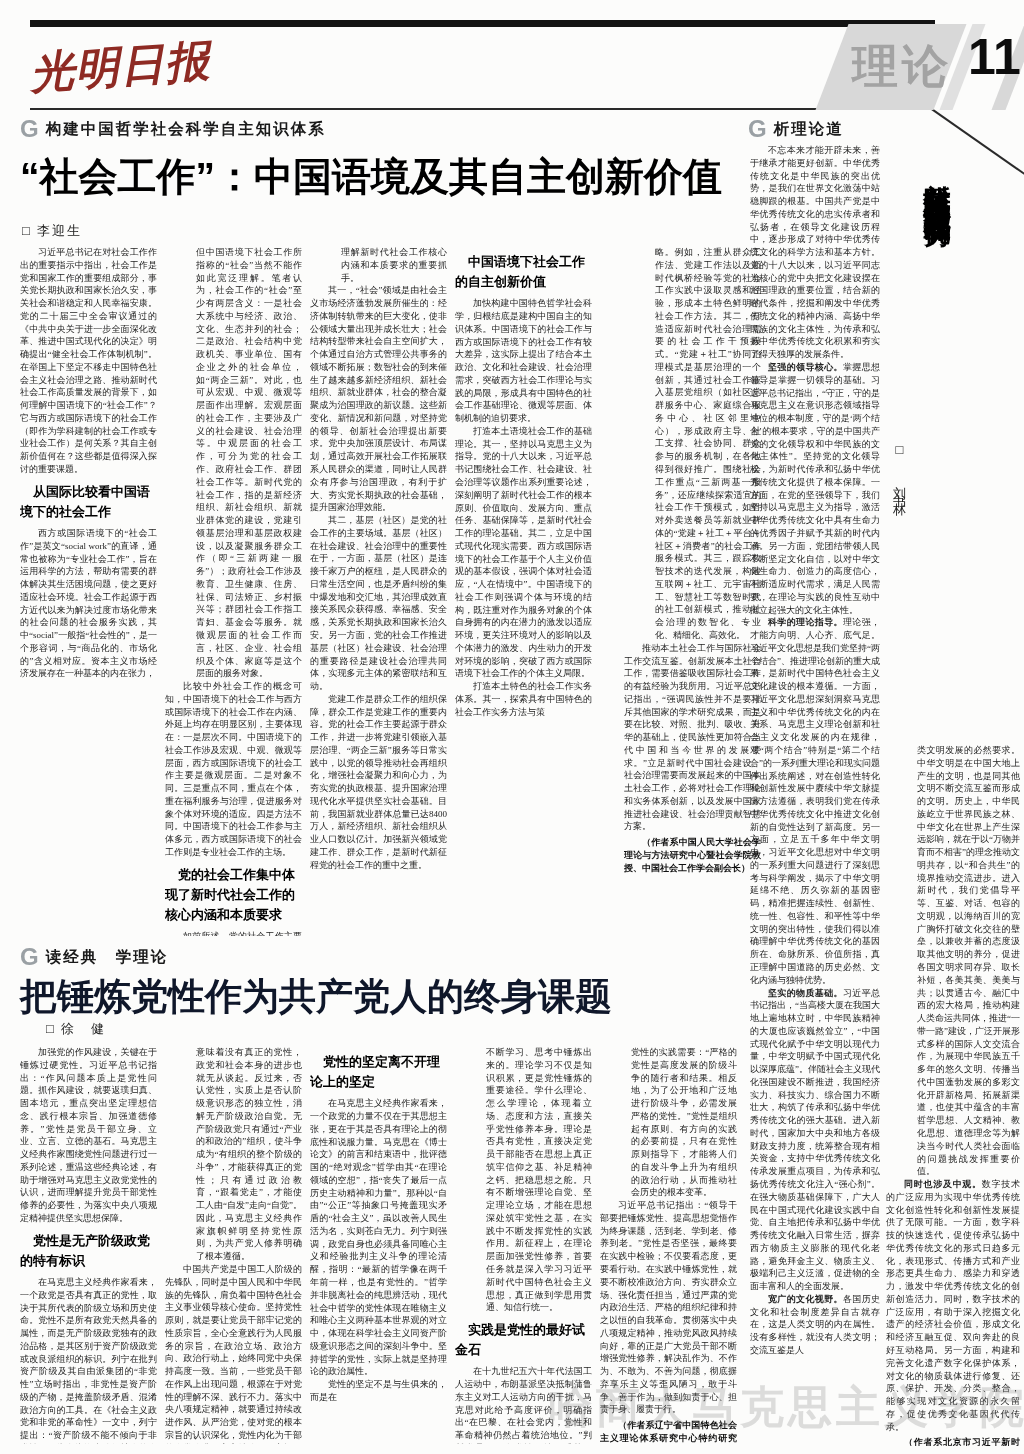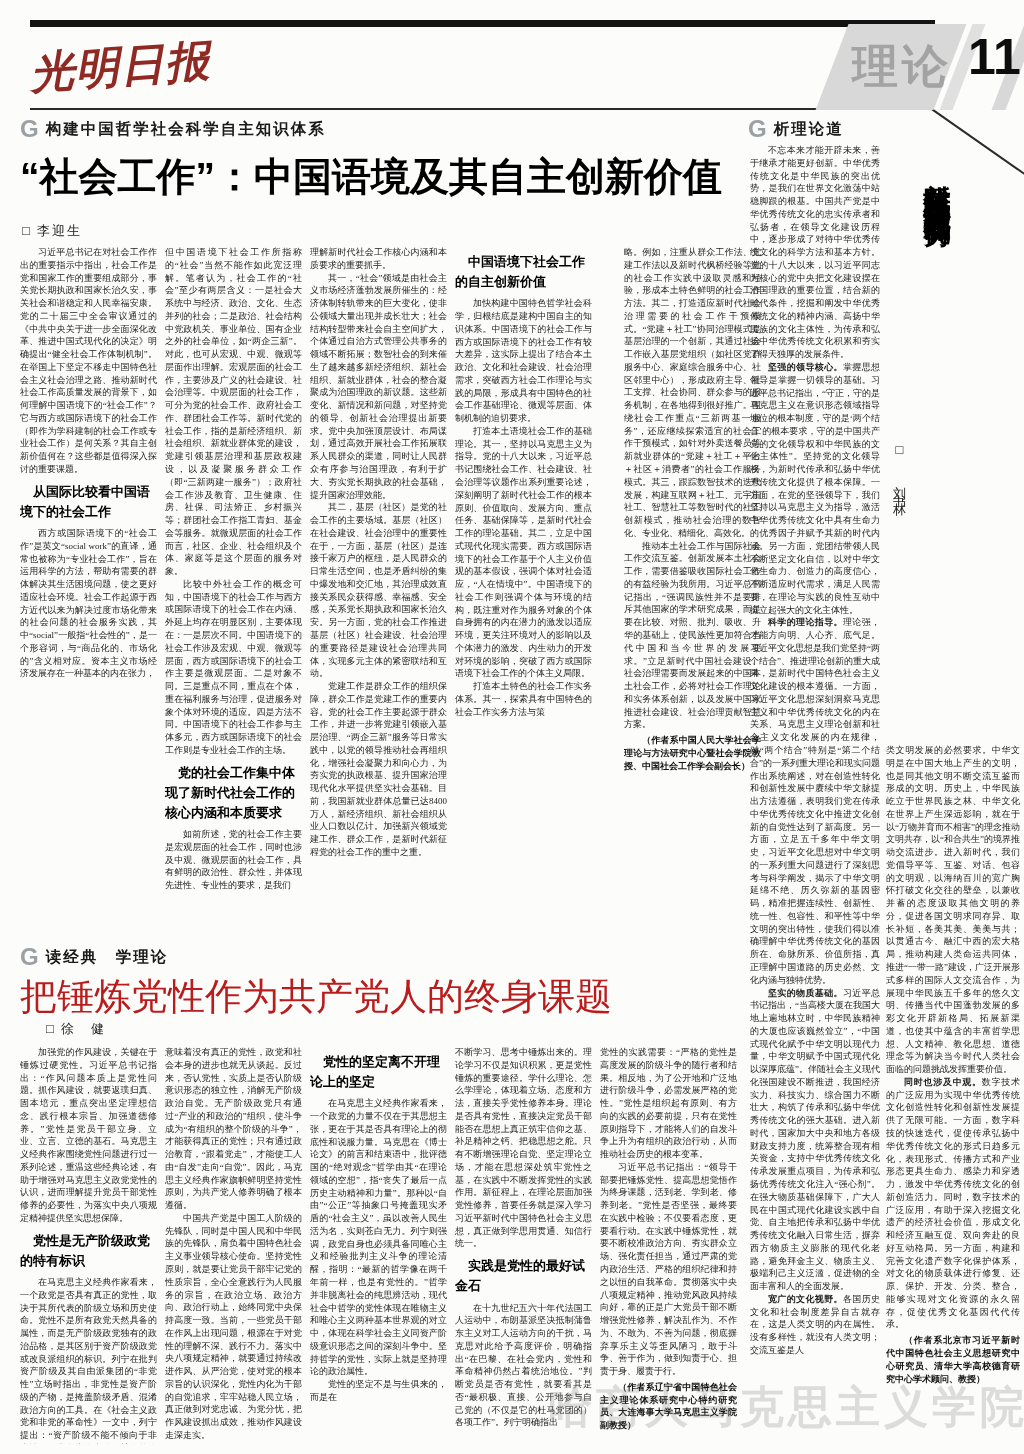--- a/index.html
+++ b/index.html
@@ -31,27 +31,27 @@
   .g-logo{font-family:"Liberation Sans",sans-serif;font-size:24px;font-weight:bold;color:#9aa0a4;
           line-height:22px;}
   .tag-label{font-family:"Liberation Sans",sans-serif;font-size:15.5px;font-weight:bold;color:#1a1a1a;
           letter-spacing:2px;}
 
   
   .headline-main{position:absolute;left:20px;top:150px;width:720px;font-family:"Liberation Sans",sans-serif;
           font-size:39px;font-weight:900;color:#000;letter-spacing:0;white-space:nowrap;}
   .byline{position:absolute;font-size:13px;color:#222;letter-spacing:2px;}
   .headline-bottom{position:absolute;left:20px;top:972px;font-family:"Liberation Sans",sans-serif;
-          font-size:37px;font-weight:400;color:#b91c1c;white-space:nowrap;}
+          font-size:37px;font-weight:700;color:#0f172a;white-space:nowrap;}
 
   
   .col{position:absolute;width:137px;font-size:9px;line-height:1.42;text-align:justify;
        overflow:hidden;color:#222;}
   .col-para{text-indent:2em;margin:0;}
-  .col-para.noindent{text-indent:0;}
+  .col-para.noindent{text-indent:0;margin-left:31px;}
   .col-subhead{font-family:"Liberation Sans",sans-serif;font-weight:bold;font-size:13px;
        line-height:1.55;margin:6px 0 5px;text-indent:1em;color:#000;text-align:left;}
   .lead{font-weight:bold;font-family:"Liberation Sans",sans-serif;}
   .author-note{font-weight:bold;text-indent:2em;margin-top:3px;color:#111;}
 
   
   .v-headline{position:absolute;left:919px;top:162px;height:566px;writing-mode:vertical-rl;
        font-family:"Liberation Sans",sans-serif;font-size:27px;font-weight:900;color:#000;
        letter-spacing:2px;}
   .v-byline{position:absolute;left:890px;top:442px;height:130px;writing-mode:vertical-rl;

